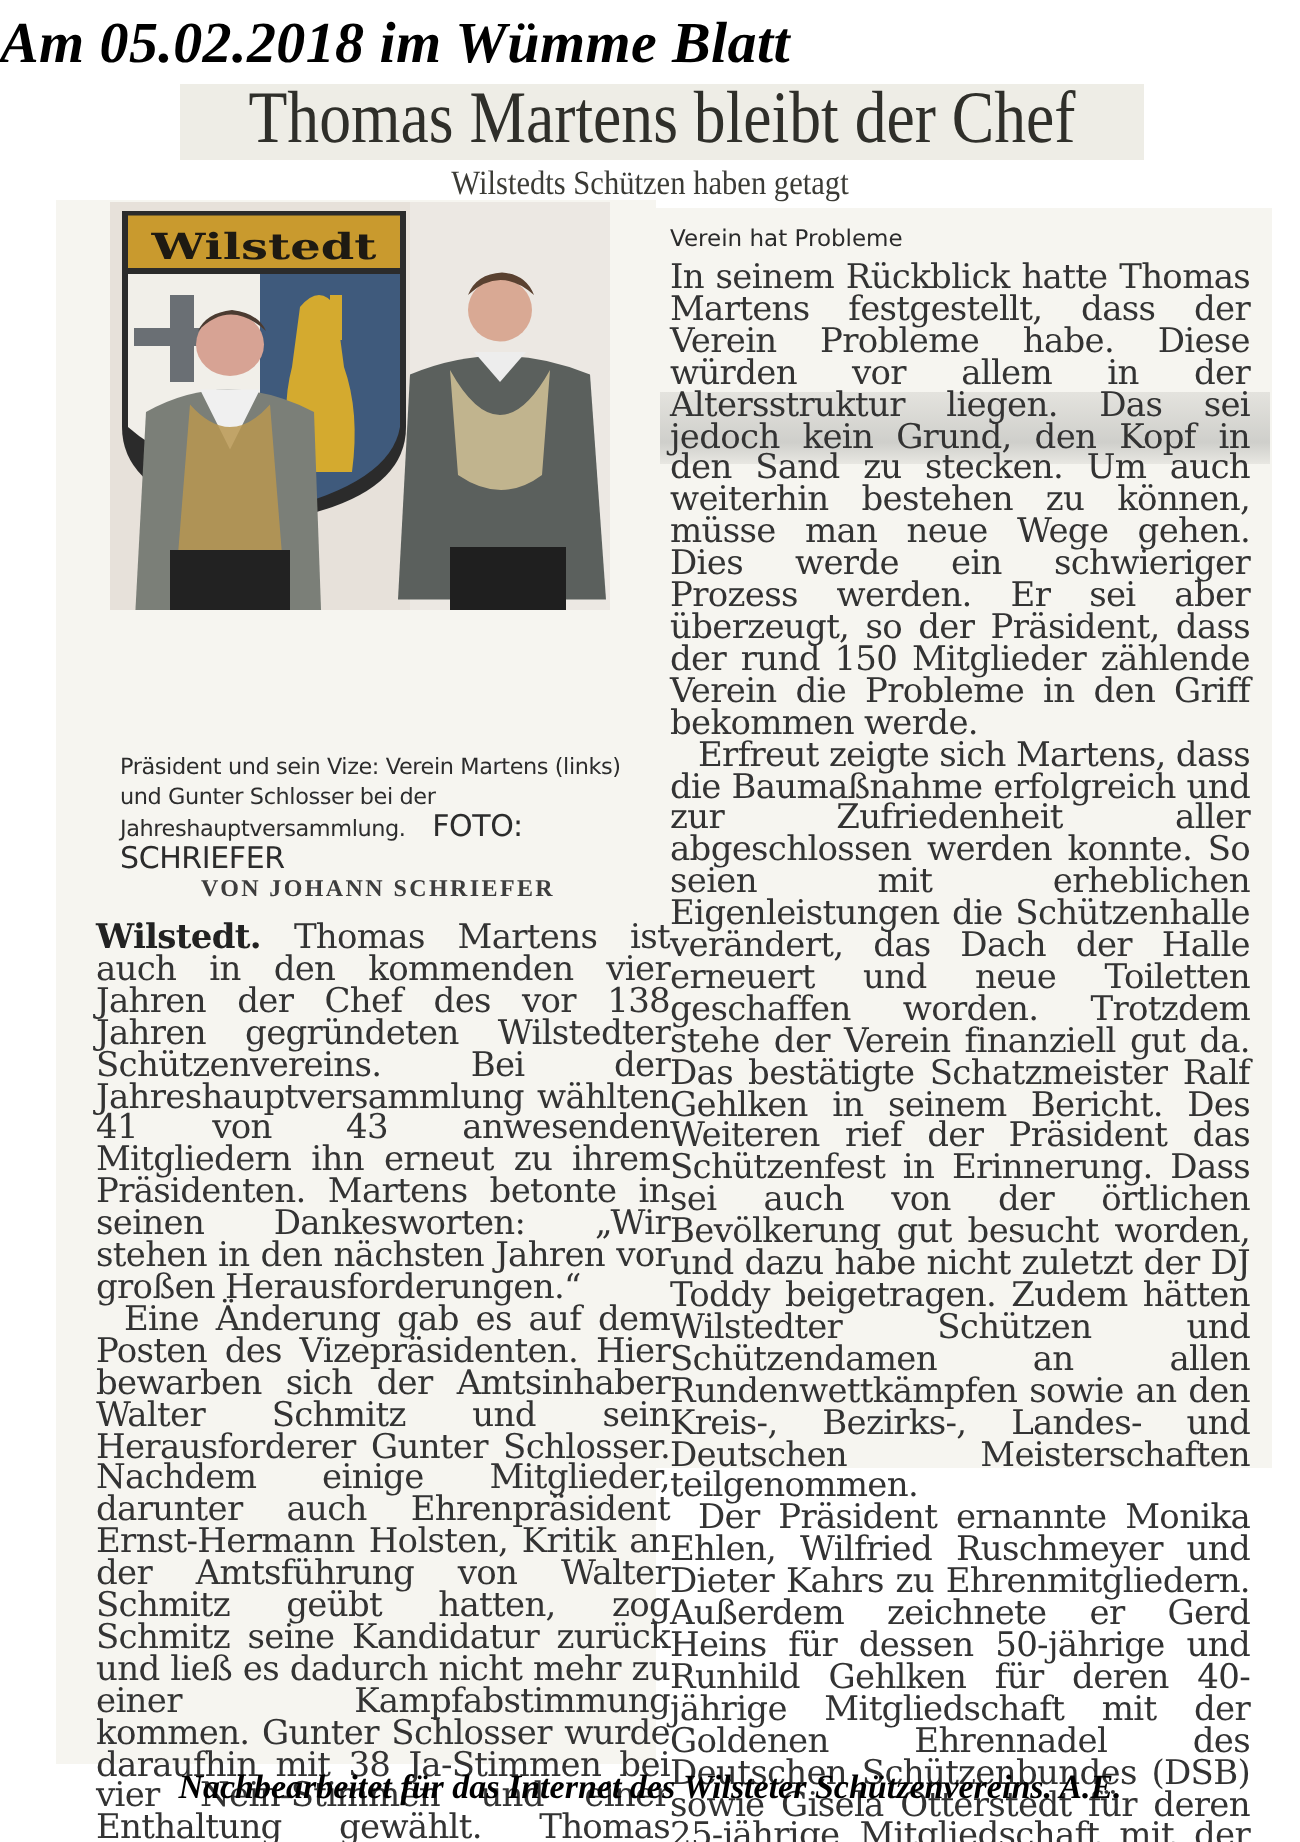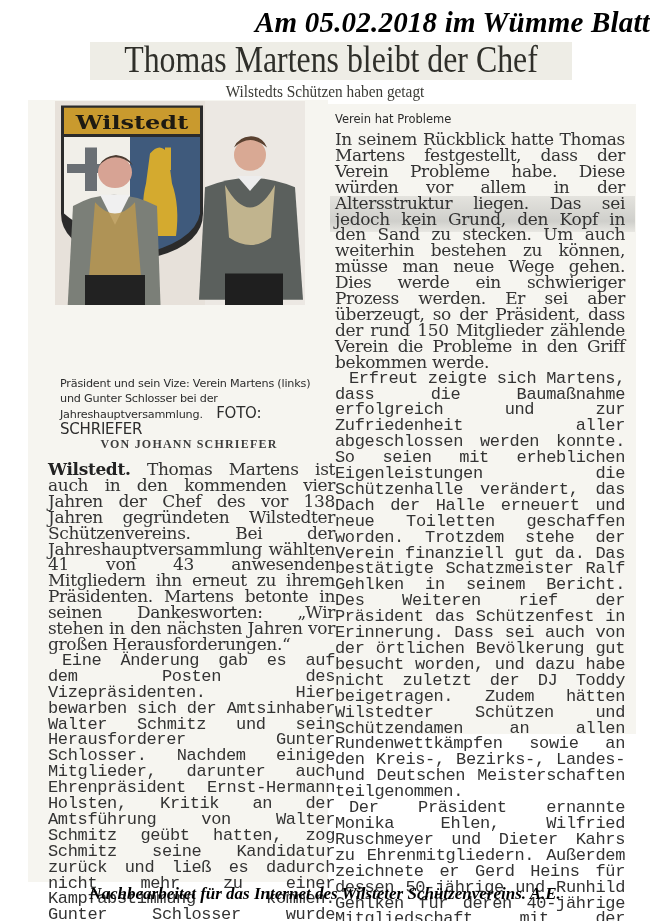--- a/index.html
+++ b/index.html
@@ -1,29 +1,29 @@
 <!DOCTYPE html>
 <html><head>
 <meta charset="utf-8">
 <style>
   html, body { margin:0; padding:0; background:#ffffff; }
   body { width:650px; height:921px; position:relative; overflow:hidden; font-family:"DejaVu Serif", serif; color:#2e2e2e; }
-  .top-title { position:absolute; left:0; top:6px; width:650px; text-align:right; font-family:"Liberation Serif", serif; font-style:italic; font-weight:bold; font-size:29px; color:#000; letter-spacing:0.2px; }
+  .top-title { position:absolute; left:0; top:6px; width:650px; text-align:left; font-family:"Liberation Serif", serif; font-style:italic; font-weight:bold; font-size:29px; color:#000; letter-spacing:0.2px; }
   .headline-box { position:absolute; left:90px; top:42px; width:482px; height:38px; background:#eeede6; }
   .headline { position:absolute; left:90px; top:38px; width:482px; text-align:center; font-family:"Liberation Serif", serif; font-size:37px; color:#2f2f2a; transform:scaleX(0.86); transform-origin:center; white-space:nowrap; }
   .subhead { position:absolute; left:150px; top:82px; width:350px; text-align:center; font-family:"Liberation Serif", serif; font-size:17px; color:#3b3b36; transform:scaleX(0.9); white-space:nowrap; }
   .paper { position:absolute; background:#f6f5f0; }
   .photo { position:absolute; left:55px; top:101px; width:250px; height:204px; background:#a3a3a3; overflow:hidden; }
   .photo svg { width:100%; height:100%; display:block; }
   .caption { position:absolute; left:60px; top:376px; width:258px; font-family:"DejaVu Sans", sans-serif; font-size:11.2px; line-height:15px; color:#2c2c2c; letter-spacing:-0.2px; }
   .caption .credit { font-size:15px; margin-left:10px; }
   .byline { position:absolute; left:60px; top:437px; width:258px; text-align:center; font-family:"Liberation Serif", serif; font-weight:bold; font-size:12px; letter-spacing:1.2px; color:#3d3d3d; }
   .col { position:absolute; font-family:"DejaVu Serif", serif; font-size:17px; line-height:15.9px; color:#333; text-align:justify; letter-spacing:-0.35px; }
   .col p { margin:0; text-indent:0; }
-  .col p.ind { text-indent:14px;font-family:Liberation Mono, monospace; }
+  .col p.ind { text-indent:14px; }
   .col-left { left:48px; top:462px; width:287px; }
   .col-right { left:335px; top:132px; width:290px; }
   .dateline { font-weight:bold; color:#222; }
   .sec-head { position:absolute; left:335px; top:112px; width:290px; text-align:left; font-family:"DejaVu Sans", sans-serif; font-size:11.5px; color:#2a2a2a; }
   .fold { position:absolute; left:330px; top:196px; width:305px; height:36px; background:linear-gradient(#e4e3de, #cfcfcb 70%, #e8e7e2); }
   .footer { position:absolute; left:0; top:884px; width:650px; text-align:center; font-family:"Liberation Serif", serif; font-style:italic; font-weight:bold; font-size:17px; color:#000; white-space:nowrap; }
 </style>
 </head>
 <body>
 

